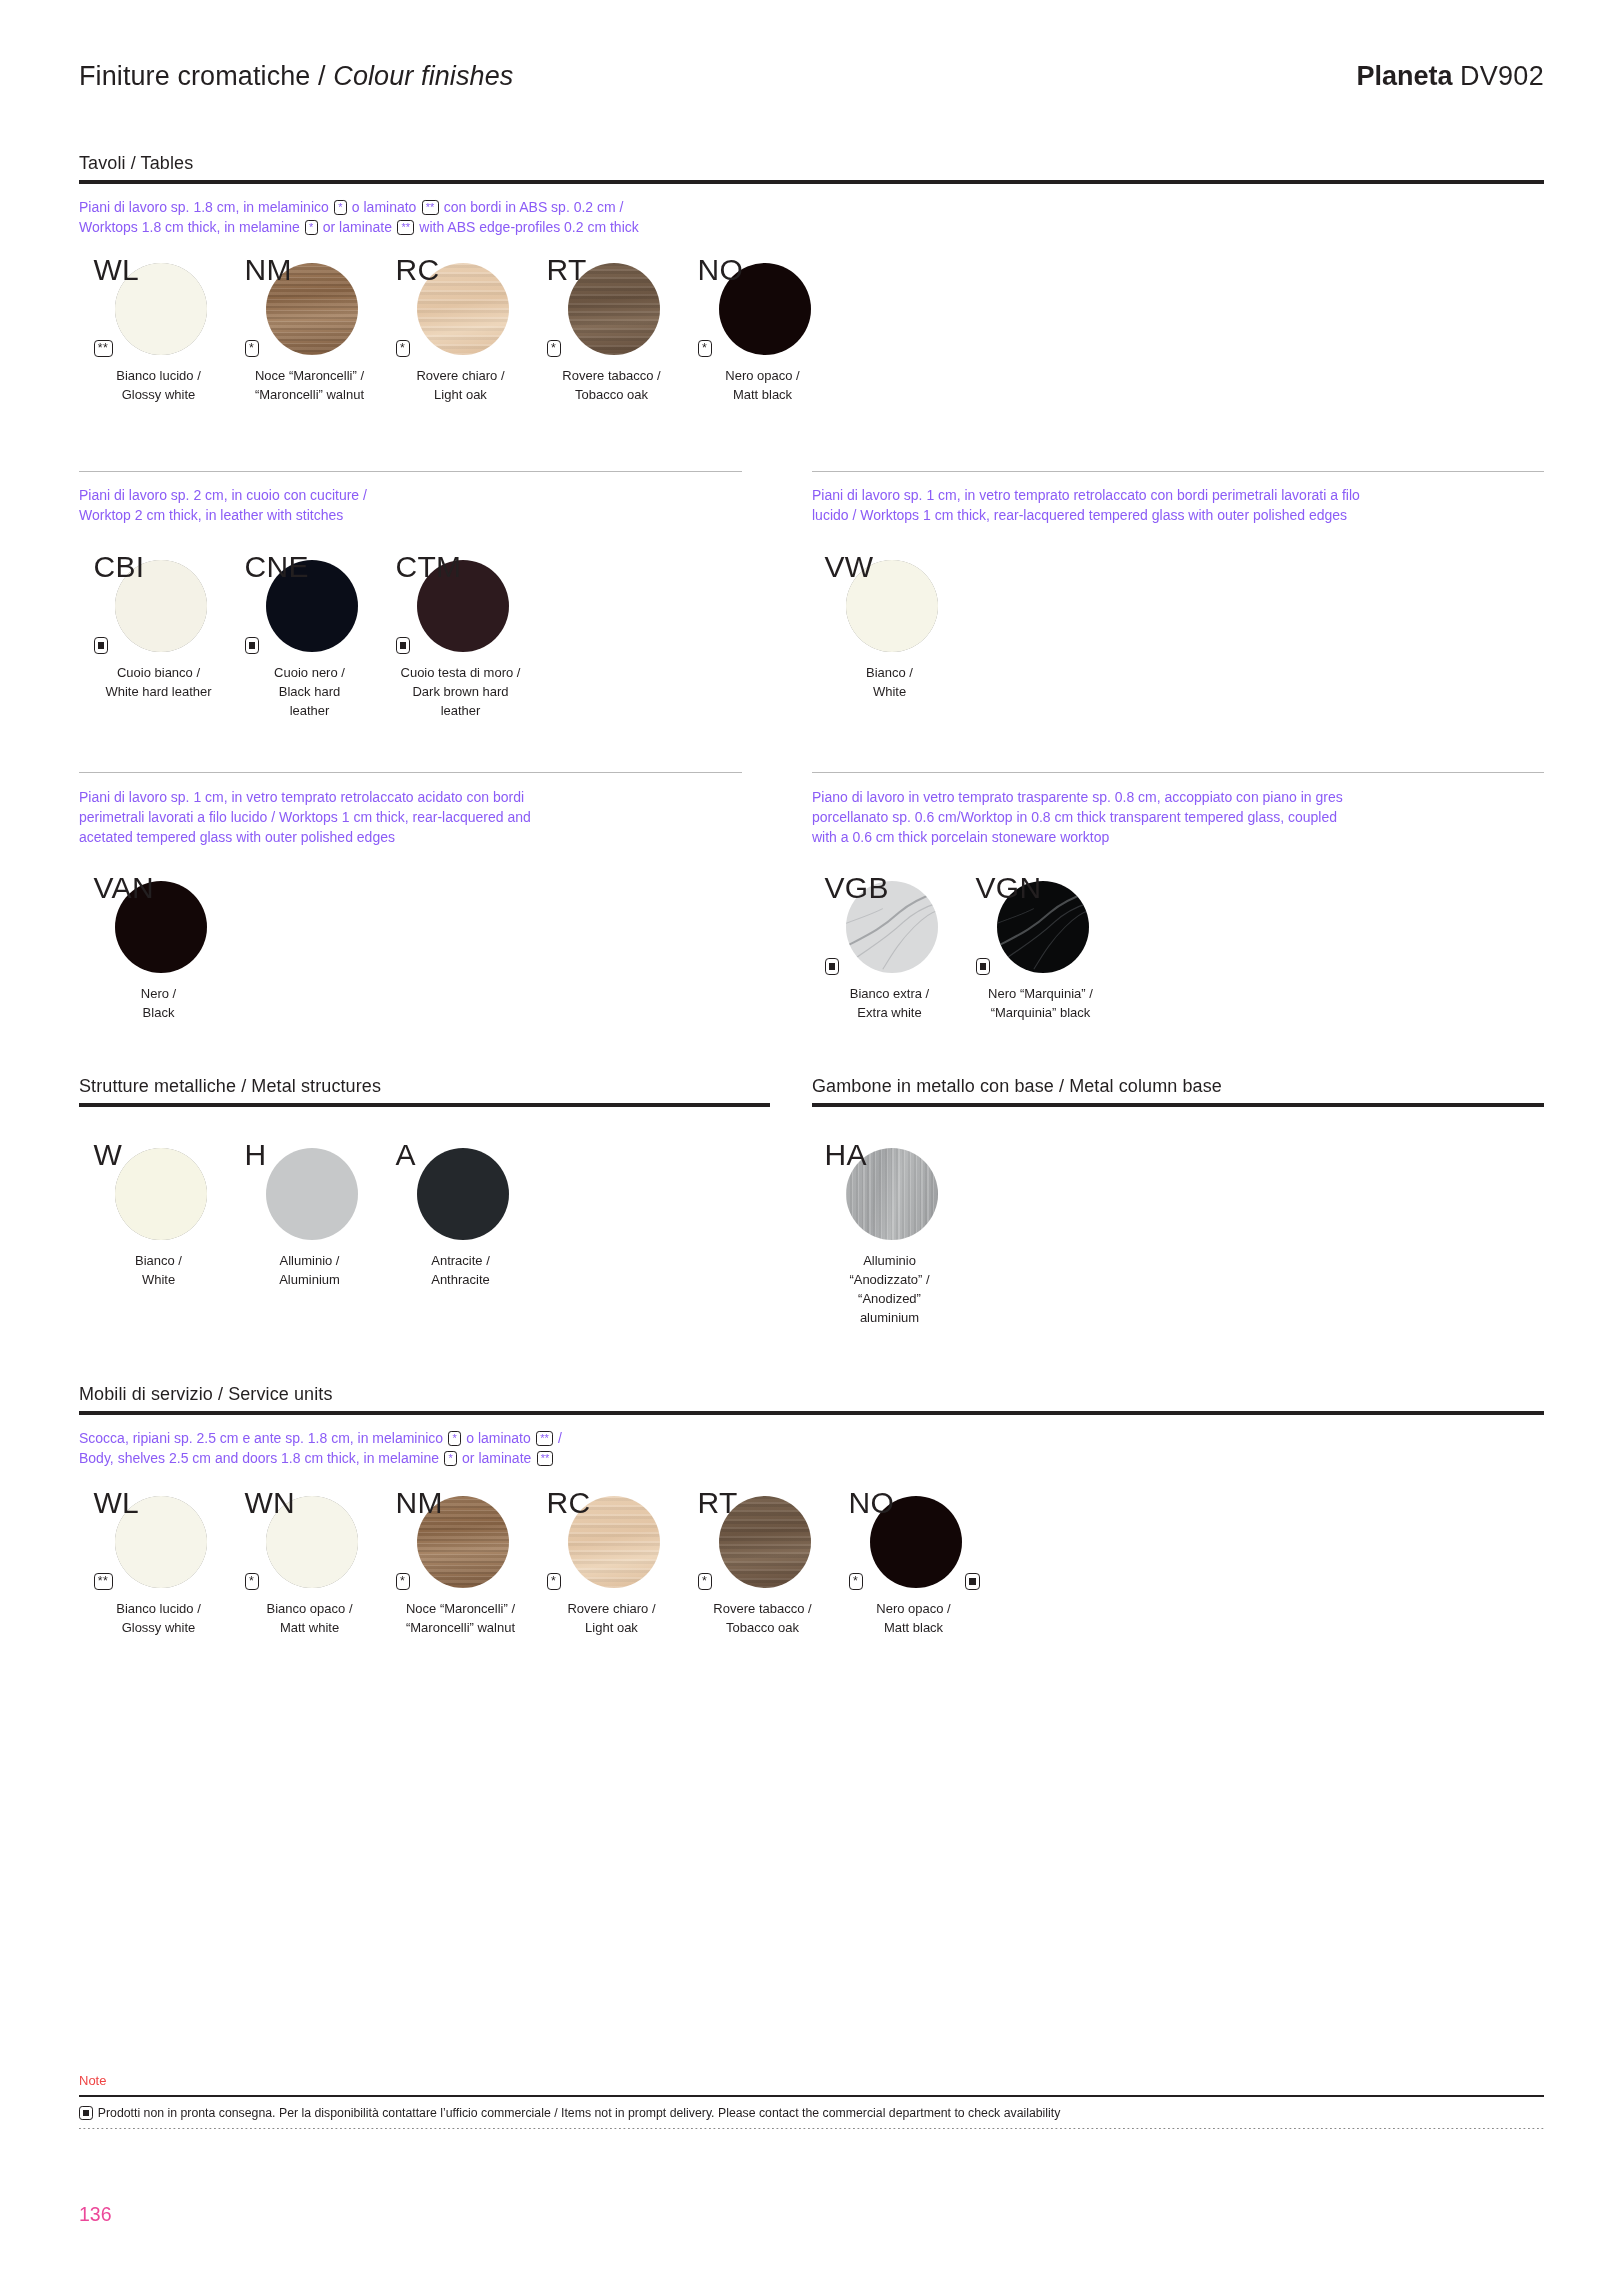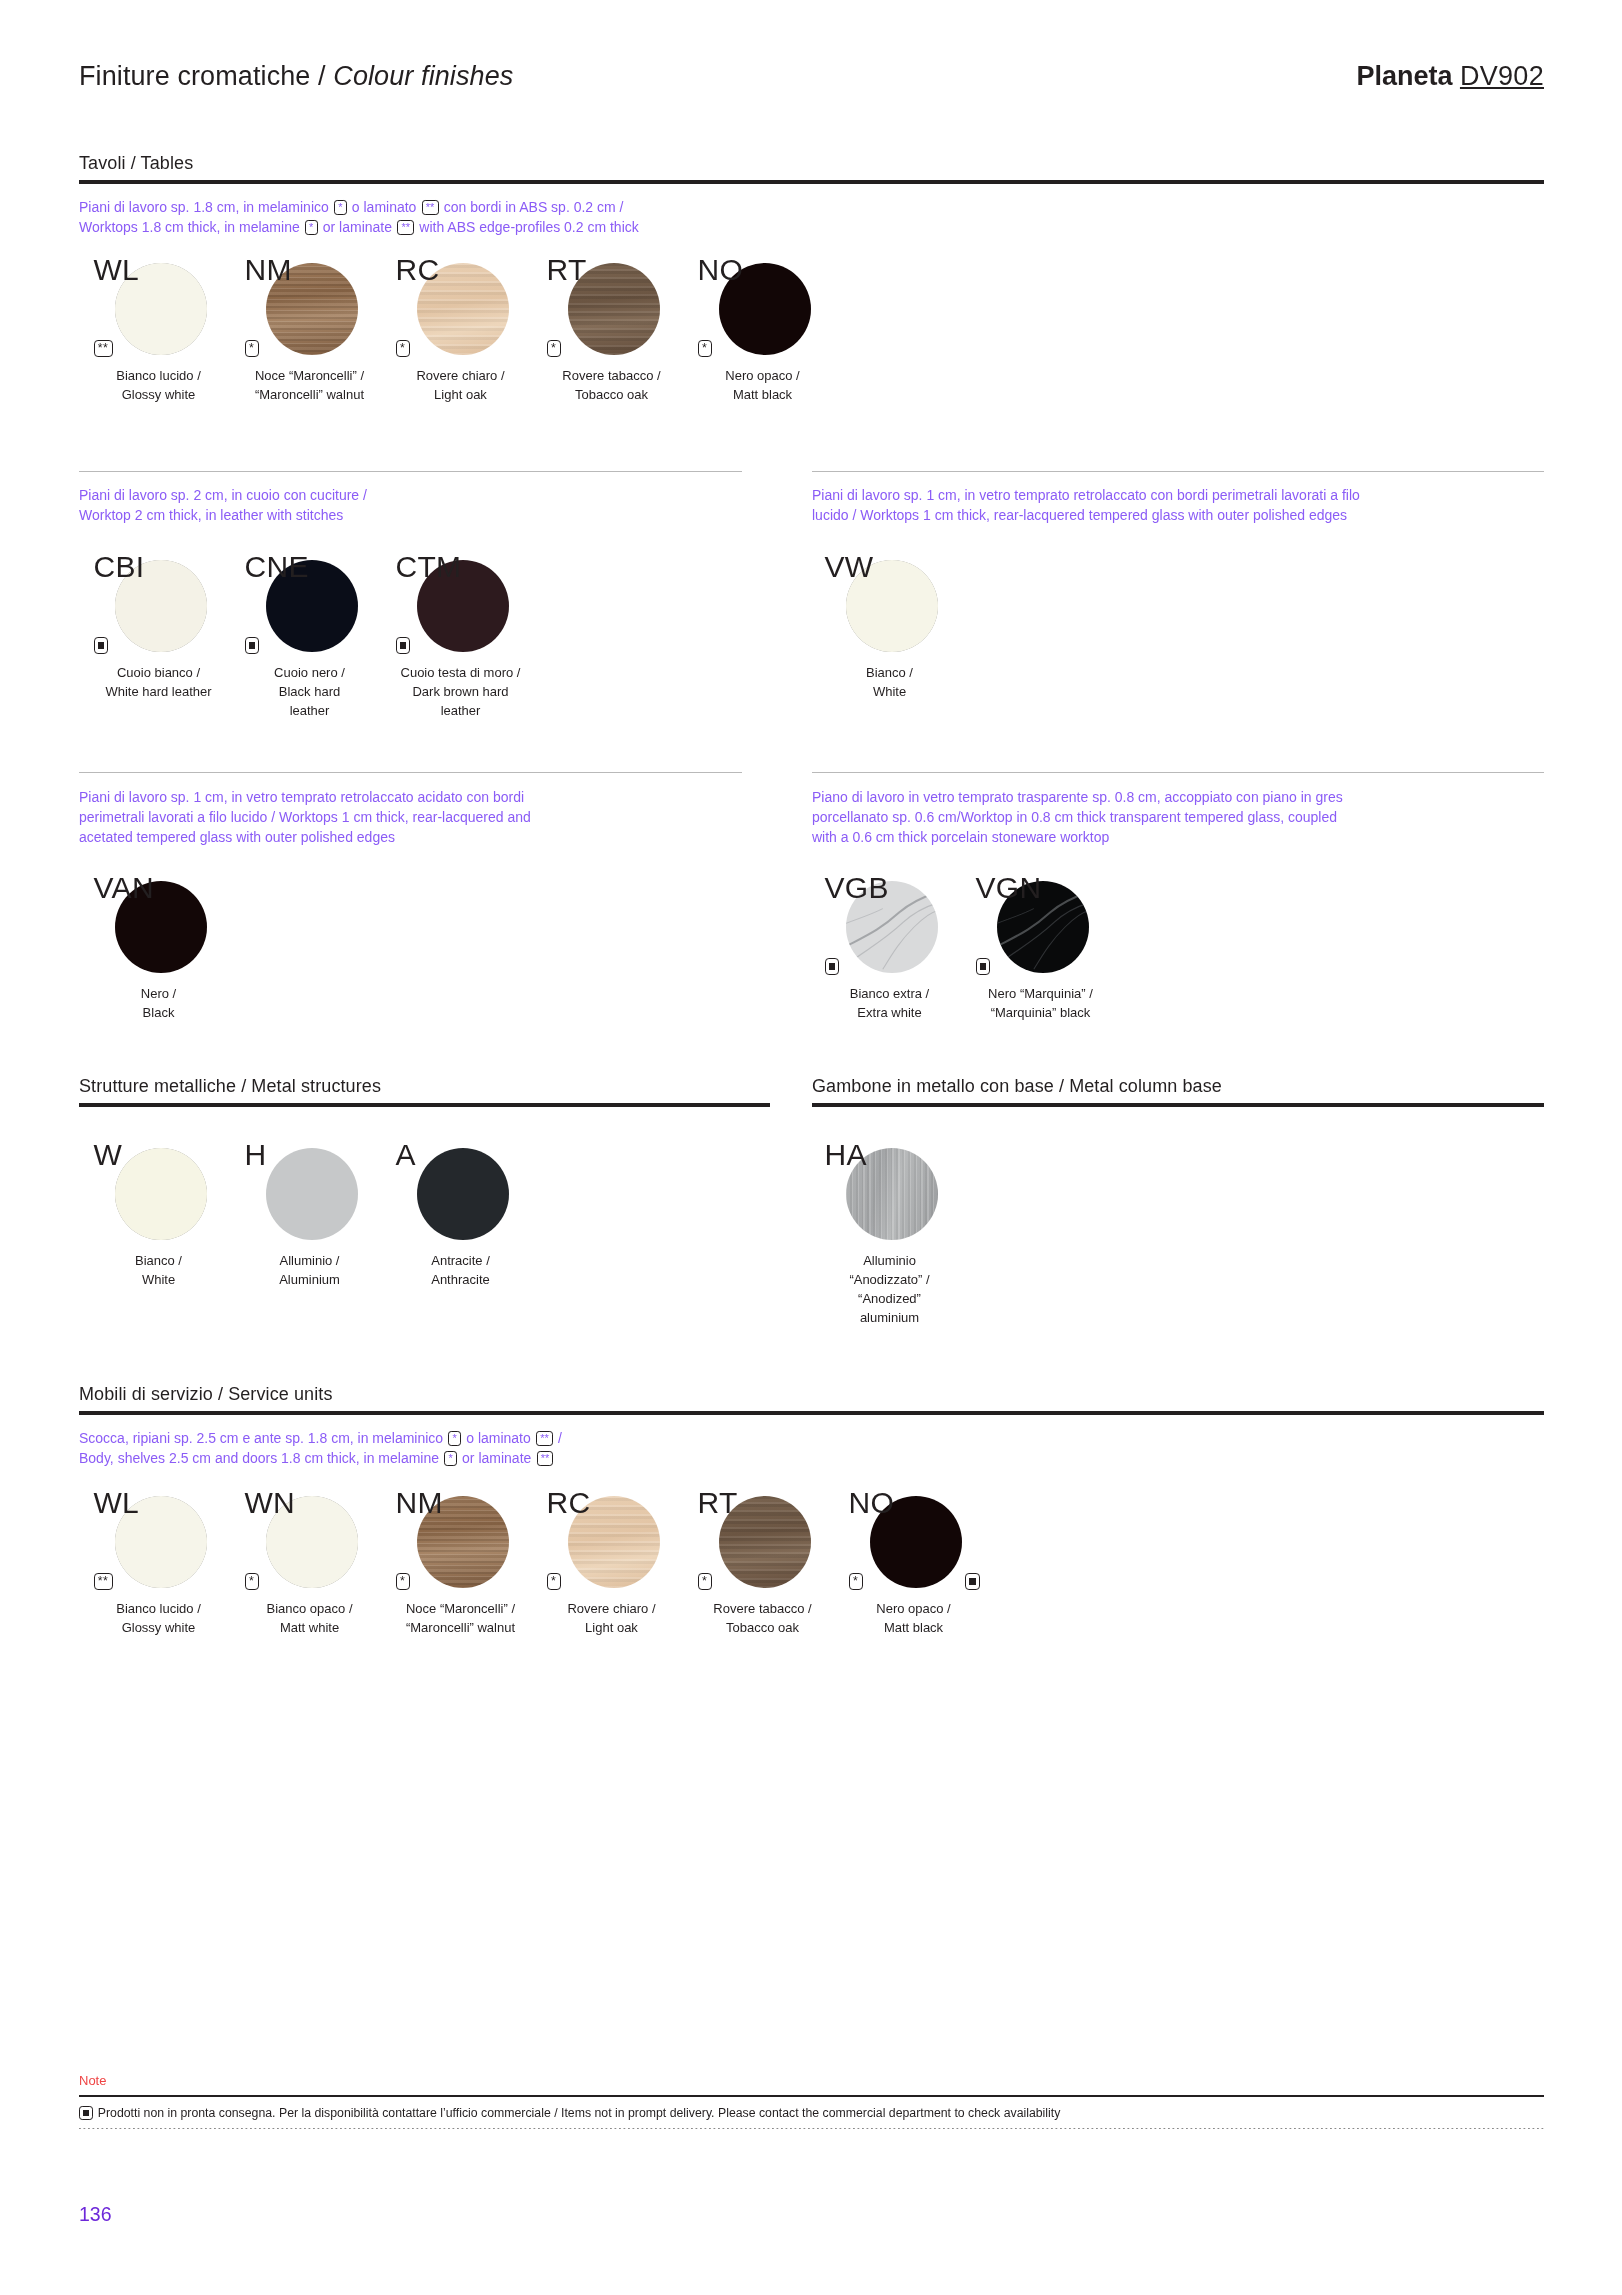--- a/index.html
+++ b/index.html
@@ -40,21 +40,21 @@
     line-height: 1.1;
   }
   .header-title .it { font-style: normal; }
   .header-title .en { font-style: italic; }
   .header-brand {
     font-size: 27px;
     white-space: nowrap;
     line-height: 1.1;
   }
   .header-brand .brand-strong { font-weight: bold; }
-  .header-brand .brand-code { font-weight: normal; letter-spacing: 0.3px; text-decoration: underline; }
+  .header-brand .brand-code { font-weight: normal; letter-spacing: 0.3px; }
 
   
   .section-title {
     font-size: 18px;
     letter-spacing: 0.1px;
     line-height: 1.2;
     white-space: nowrap;
   }
   .rule-thick {
     height: 3.2px;
@@ -203,21 +203,21 @@
     height: 1.3px;
     background-image: linear-gradient(to right, #8a8a8a 0 1.9px, transparent 1.9px 4.5px);
     background-size: 4.5px 1.3px;
     background-repeat: repeat-x;
   }
   .page-number {
     position: absolute;
     left: 79px;
     top: 2203px;
     font-size: 19.5px;
-    color: #6d28d9;
+    color: #ec4899;
   }
 
   
   .tex-walnut {
     width: 100%; height: 100%;
     background:
       repeating-linear-gradient(0deg,
         rgba(255,255,255,0.12) 0px, rgba(255,255,255,0.12) 1.3px,
         rgba(0,0,0,0.00) 1.3px, rgba(0,0,0,0.00) 3.2px,
         rgba(0,0,0,0.10) 3.2px, rgba(0,0,0,0.10) 5.2px,

